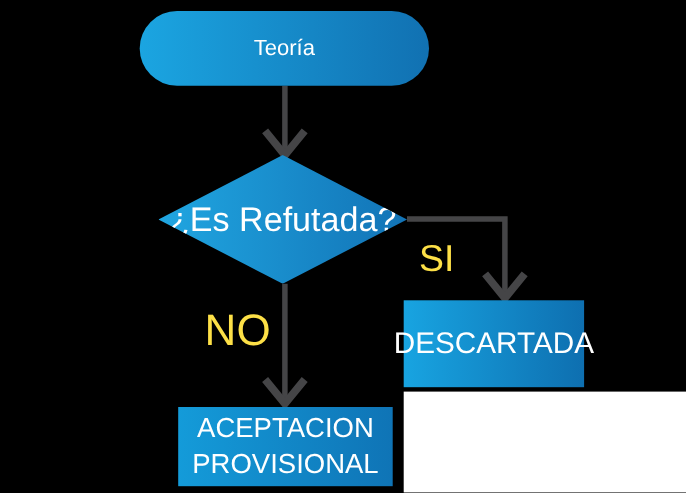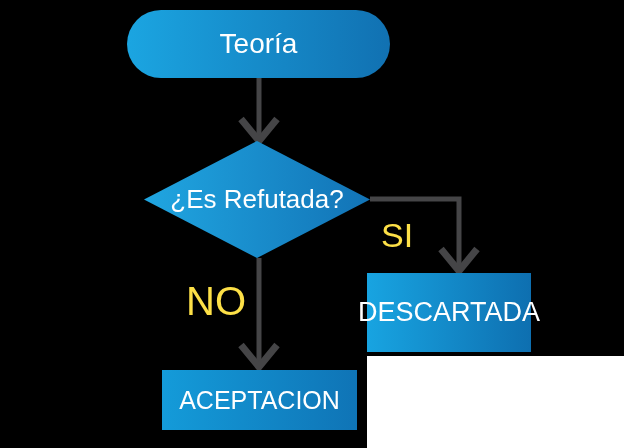--- a/index.html
+++ b/index.html
@@ -38,44 +38,44 @@
     color: #ffffff;
     text-align: center;
   }
   .terminator {
     left: 127px;
     top: 10px;
     width: 263px;
     height: 68px;
     border-radius: 34px;
     background: linear-gradient(90deg, #1BA5E1 0%, #1171B2 100%);
-    font-size: 28px;
+    font-size: 20px;
   }
   .decision {
     left: 144px;
     top: 141px;
     width: 226px;
     height: 117px;
     background: linear-gradient(90deg, #20A6E1 0%, #1273B6 100%);
     clip-path: polygon(50% 0, 100% 50%, 50% 100%, 0 50%);
-    font-size: 26px;
+    font-size: 31px;
   }
   .process-descartada {
     left: 367px;
     top: 273px;
     width: 164px;
     height: 79px;
     background: linear-gradient(90deg, #18A4E1 0%, #0E6FB0 100%);
     font-size: 27px;
   }
   .process-aceptacion {
     left: 162px;
     top: 370px;
     width: 195px;
-    height: 60px;
+    height: 72px;
     background: linear-gradient(90deg, #149BD9 0%, #0F74B6 100%);
     font-size: 25px;
     line-height: 33px;
     flex-direction: column;
   }
   .edge-label {
     position: absolute;
     color: #fde047;
     font-weight: 400;
   }
@@ -120,15 +120,16 @@
   <div class="edge-label edge-label-si">SI</div>
 
   <div class="edge-label edge-label-no">NO</div>
 
   <div class="node process-descartada">
     <span>DESCARTADA</span>
   </div>
 
   <div class="node process-aceptacion">
     <span>ACEPTACION</span>
+    <span>PROVISIONAL</span>
   </div>
 
 </div>
 
 </body></html>

